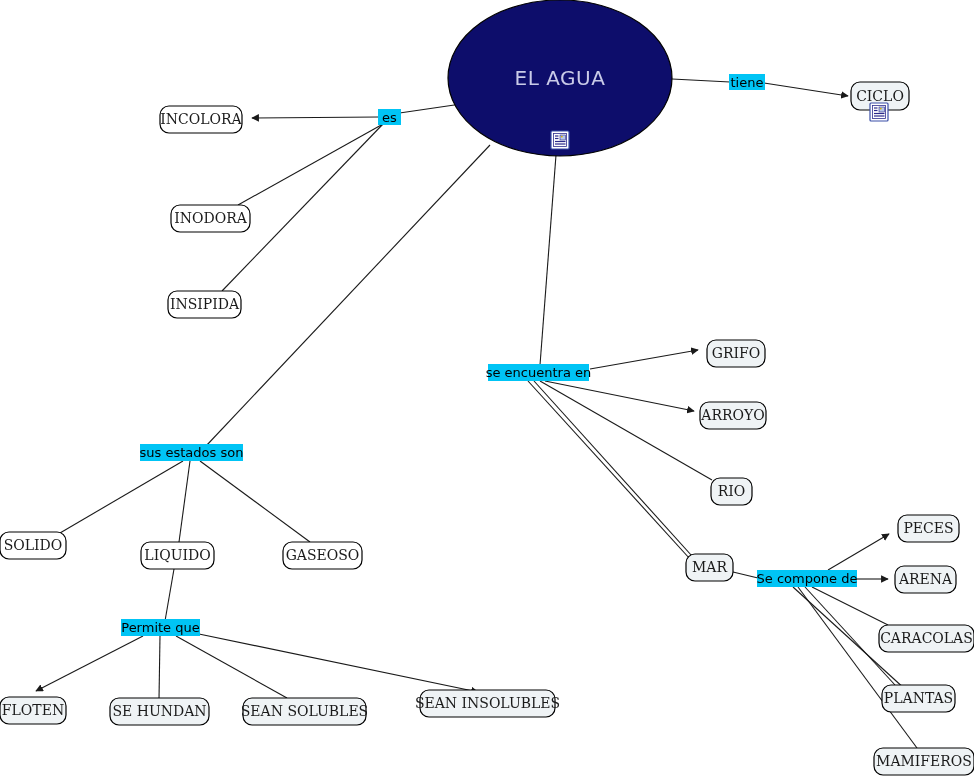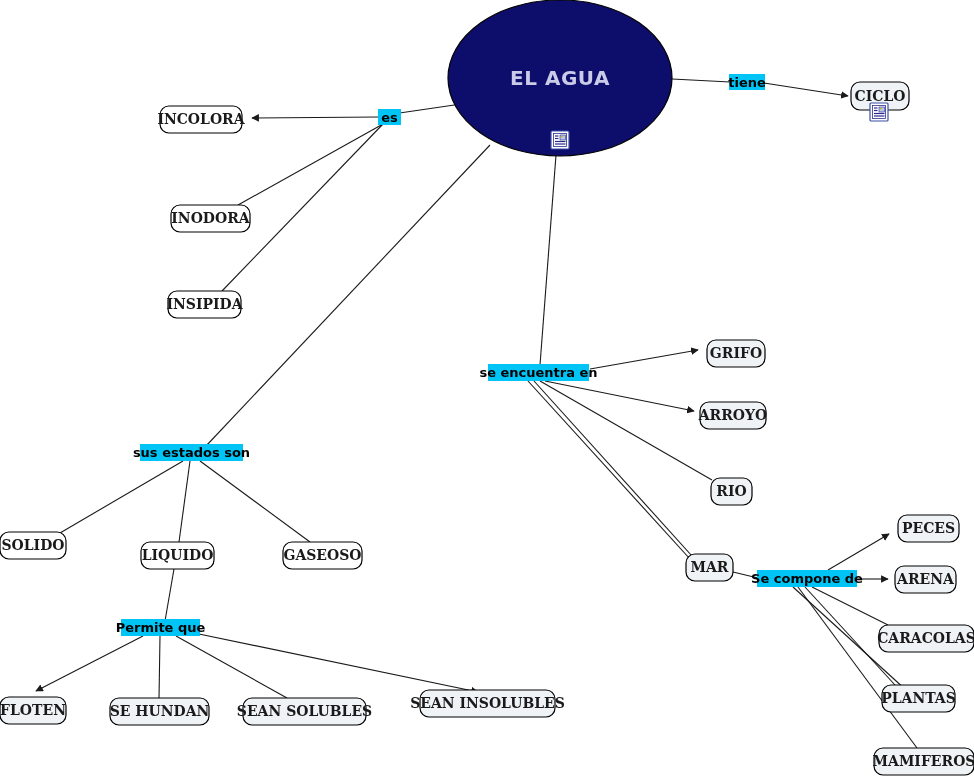--- a/index.html
+++ b/index.html
@@ -10,21 +10,20 @@
   body {
     width: 974px;
     height: 776px;
     overflow: hidden;
     font-family: "DejaVu Sans", sans-serif;
   }
   #map-root {
     position: relative;
     width: 860px;
     height: 776px;
-    font-weight: bold;
   }
   svg#concept-map {
     position: absolute;
     top: 0;
     left: 0;
     width: 974px;
     height: 776px;
   }
   .edge-line {
     stroke: #1a1a1a;

